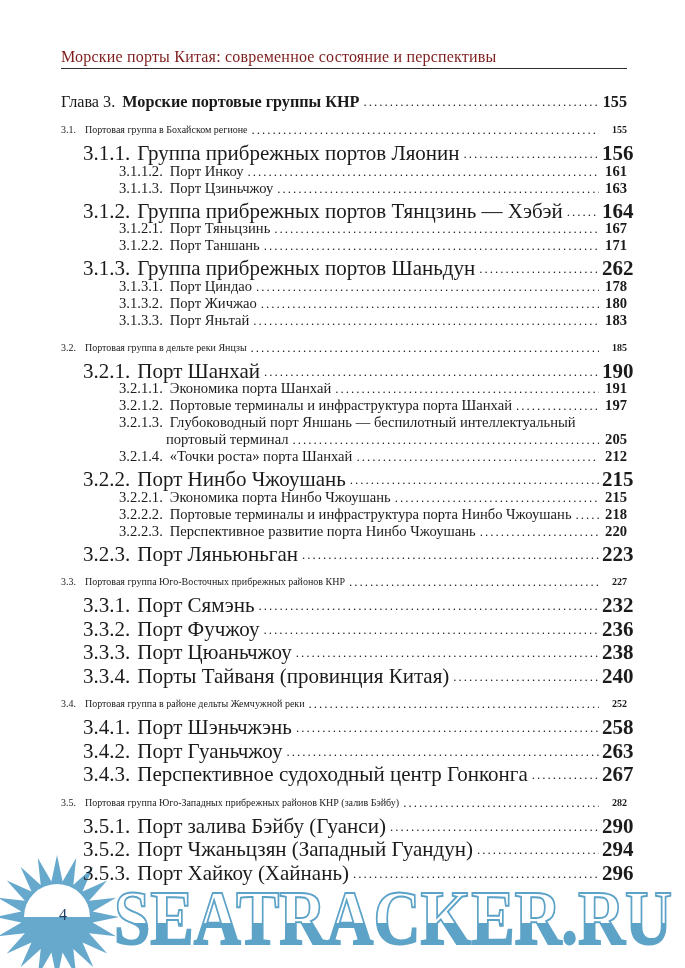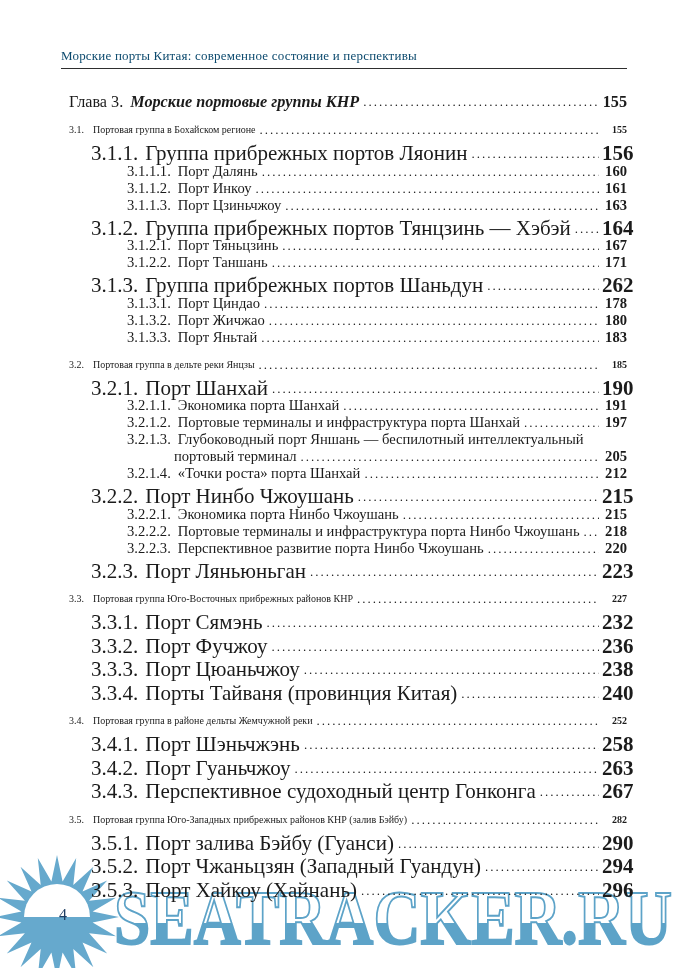--- a/index.html
+++ b/index.html
@@ -11,23 +11,23 @@
     overflow: hidden;
     font-family: "Liberation Serif", "DejaVu Serif", serif;
     color: #1b1b1b;
   }
 
   
   .running-header {
     position: absolute;
     left: 61px;
     top: 48px;
-    font-size: 13px;
+    font-size: 16px;
     letter-spacing: 0.2px;
-    color: #0c4a6e;
+    color: #7f1d1d;
     z-index: 2;
   }
   .header-rule {
     position: absolute;
     left: 61px;
     top: 68px;
     width: 566px;
     height: 1.3px;
     background: #2e2e2e;
     z-index: 2;
@@ -38,25 +38,24 @@
     position: absolute;
     left: 61px;
     top: 93px;
     width: 566px;
     z-index: 2;
   }
   .toc-line {
     display: flex;
     align-items: center;
     white-space: nowrap;
-    margin-left: 8px;
   }
   .toc-line .num   { margin-right: 7px; }
   .toc-line .title {}
-  .toc-line .title.bold { font-weight: bold; font-style: italic; }
+  .toc-line .title.bold { font-weight: bold; }
   .toc-line .dots {
     flex: 1 1 auto;
     min-width: 4px;
     overflow: hidden;
     white-space: nowrap;
     margin: 0 3px 0 4px;
     font-size: 13px;
     letter-spacing: 2px;
     color: #222;
   }
@@ -126,26 +125,20 @@
       <span class="dots"></span>
       <span class="pg">155</span>
     </div>
       <div class="toc-line lvl2">
       <span class="num">3.1.1.</span>
       <span class="title">Группа прибрежных портов Ляонин</span>
       <span class="dots"></span>
       <span class="pg">156</span>
     </div>
       <div class="toc-line lvl3">
-      <span class="num">3.1.1.1.</span>
-      <span class="title">Порт Далянь</span>
-      <span class="dots"></span>
-      <span class="pg">160</span>
-    </div>
-      <div class="toc-line lvl3">
       <span class="num">3.1.1.2.</span>
       <span class="title">Порт Инкоу</span>
       <span class="dots"></span>
       <span class="pg">161</span>
     </div>
       <div class="toc-line lvl3">
       <span class="num">3.1.1.3.</span>
       <span class="title">Порт Цзиньчжоу</span>
       <span class="dots"></span>
       <span class="pg">163</span>

